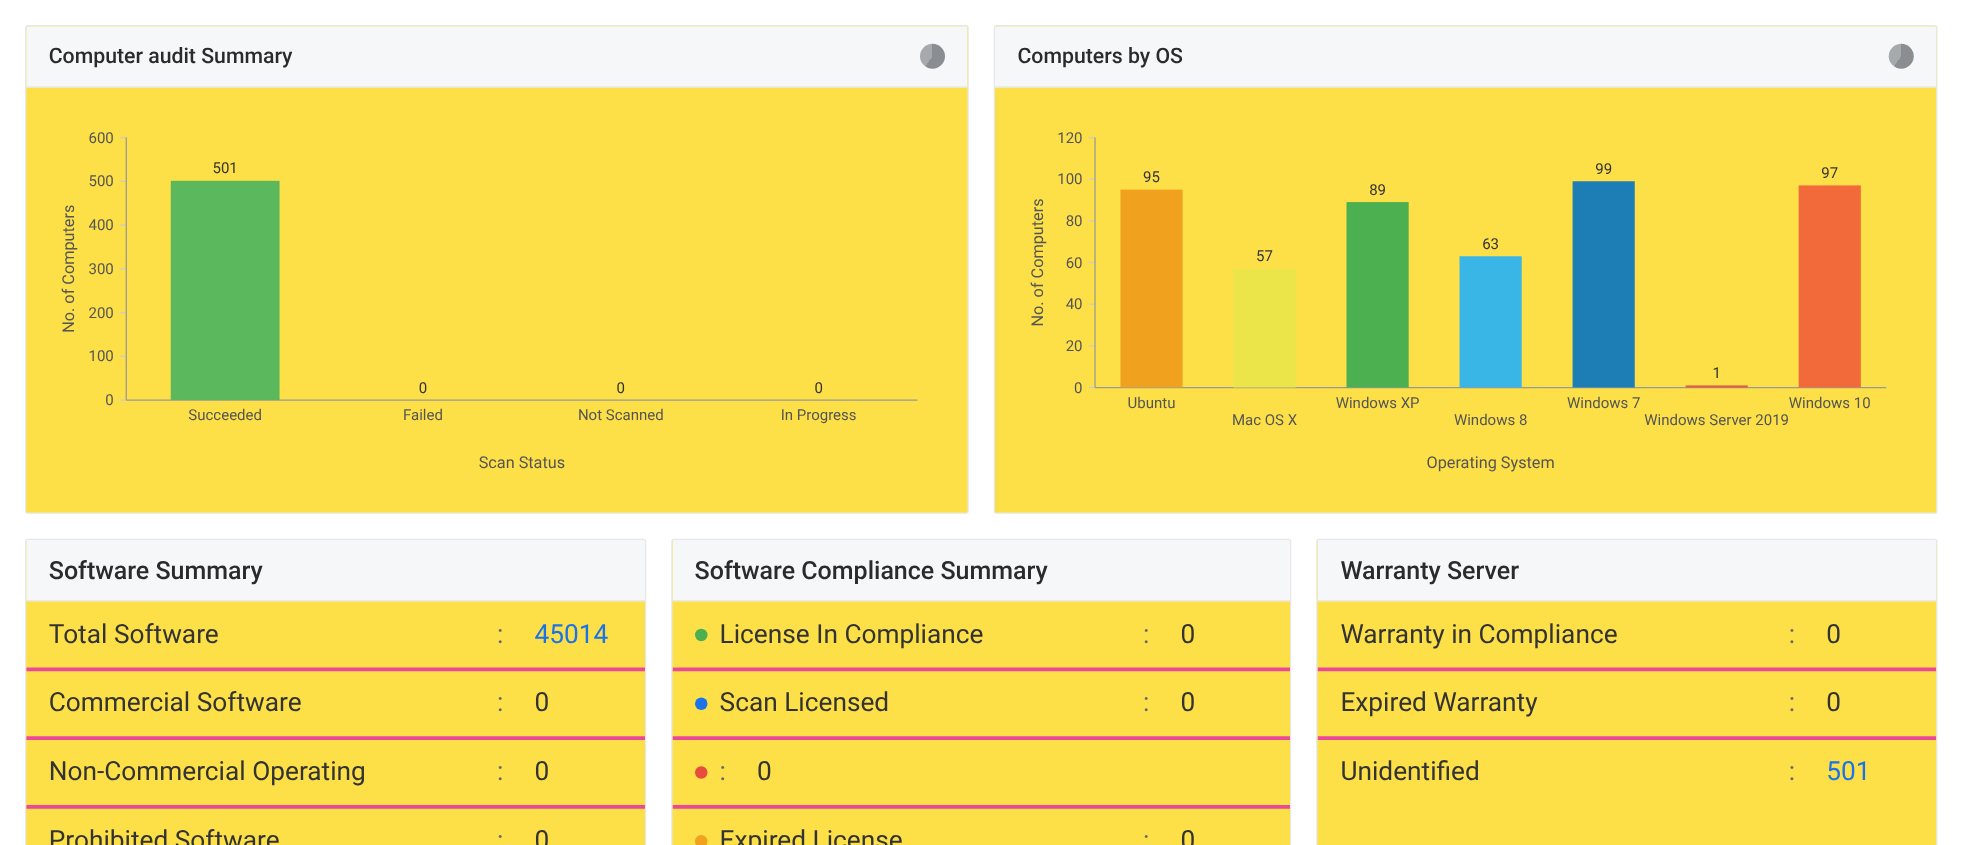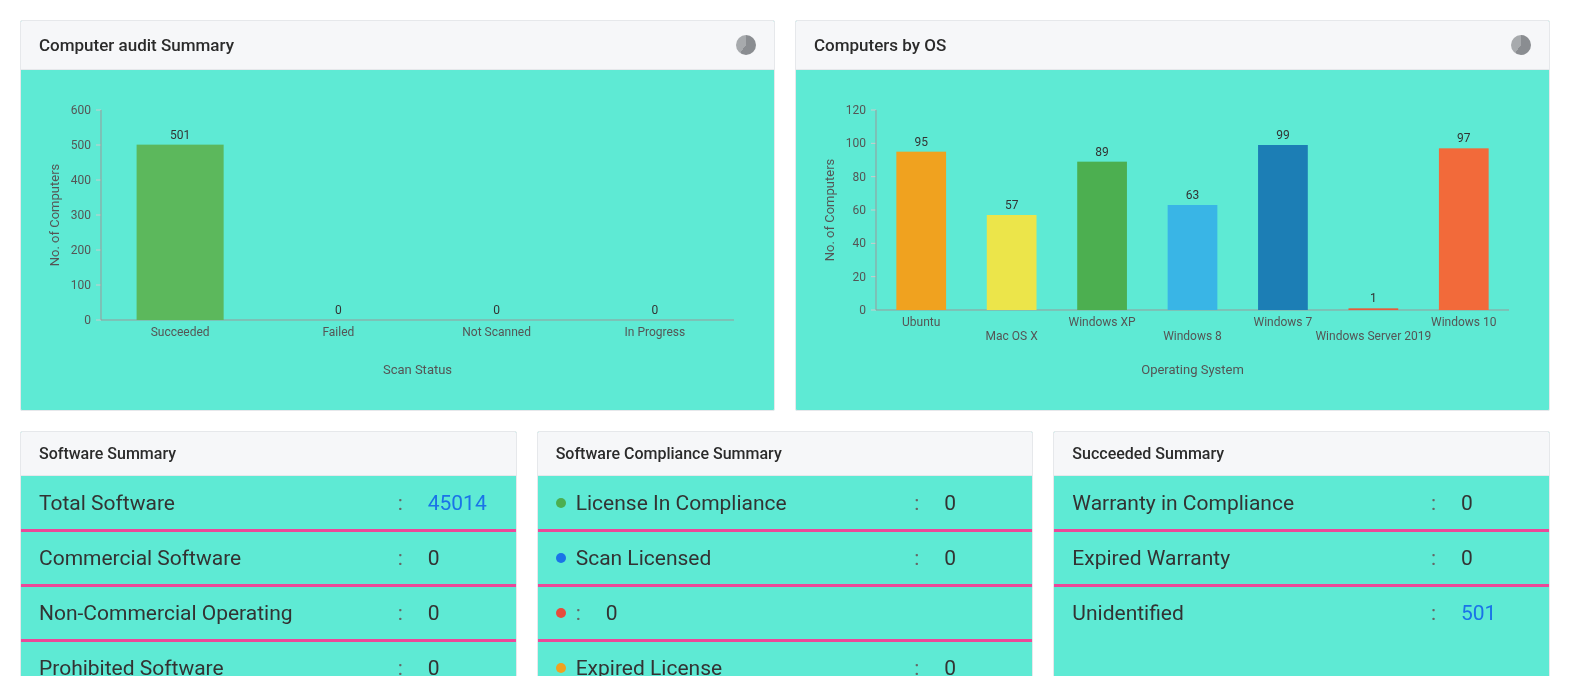--- a/index.html
+++ b/index.html
@@ -7,21 +7,21 @@
     font-family: -apple-system, BlinkMacSystemFont, "Segoe UI", Roboto, "Helvetica Neue", Arial, sans-serif;
     background: #ffffff;
     color: #222;
     padding: 20px;
     width: 1570px;
   }
   .row { display: flex; gap: 20px; }
   .card {
     border: 1px solid #e6e8eb;
     border-radius: 2px;
-    background: #5eead4;
+    background: #fde047;
     flex: 1;
     overflow: hidden;
   }
   .card-header {
     background: #f6f7f9;
     border-bottom: 1px solid #e6e8eb;
     padding: 14px 18px;
     display: flex;
     justify-content: space-between;
     align-items: center;
@@ -43,21 +43,21 @@
   }
   .chart-svg { width: 100%; height: 100%; display: block; }
   .axis-text { font-size: 12px; fill: #555; }
   .axis-label { font-size: 13px; fill: #555; }
   .bar-label { font-size: 12px; fill: #333; text-anchor: middle; }
   .tick-line { stroke: #ccc; stroke-width: 1; }
   .axis-line { stroke: #999; stroke-width: 1; }
 
   .summary-card .card-body { padding: 0; }
   .summary-card .card-header { padding: 12px 18px; }
-  .summary-card h3 { font-size: 16px; }
+  .summary-card h3 { font-size: 20px; }
   .sum-row {
     display: flex;
     align-items: center;
     padding: 14px 18px;
     border-top: 1px solid transparent;
     font-size: 21px;
   }
   .sum-row + .sum-row { border-top: 3px solid #ec4899; }
   .sum-row .dot {
     width: 10px; height: 10px; border-radius: 50%; margin-right: 10px; flex-shrink: 0;
@@ -218,21 +218,21 @@
           <span class="dot" style="background: rgb(240, 162, 31);"></span>
           <span class="sum-label">Expired License</span>
           <span class="sum-colon">:</span>
           <span class="sum-val">0</span>
         </div>
       </div>
   </div>
 
   <div class="card summary-card">
     <div class="card-header">
-      <h3>Succeeded Summary</h3>
+      <h3>Warranty Server</h3>
     </div>
     <div class="card-body" id="warranty-rows">
         <div class="sum-row">
           <span class="sum-label">Warranty in Compliance</span>
           <span class="sum-colon">:</span>
           <span class="sum-val">0</span>
         </div>
         <div class="sum-row">
           <span class="sum-label">Expired Warranty</span>
           <span class="sum-colon">:</span>

